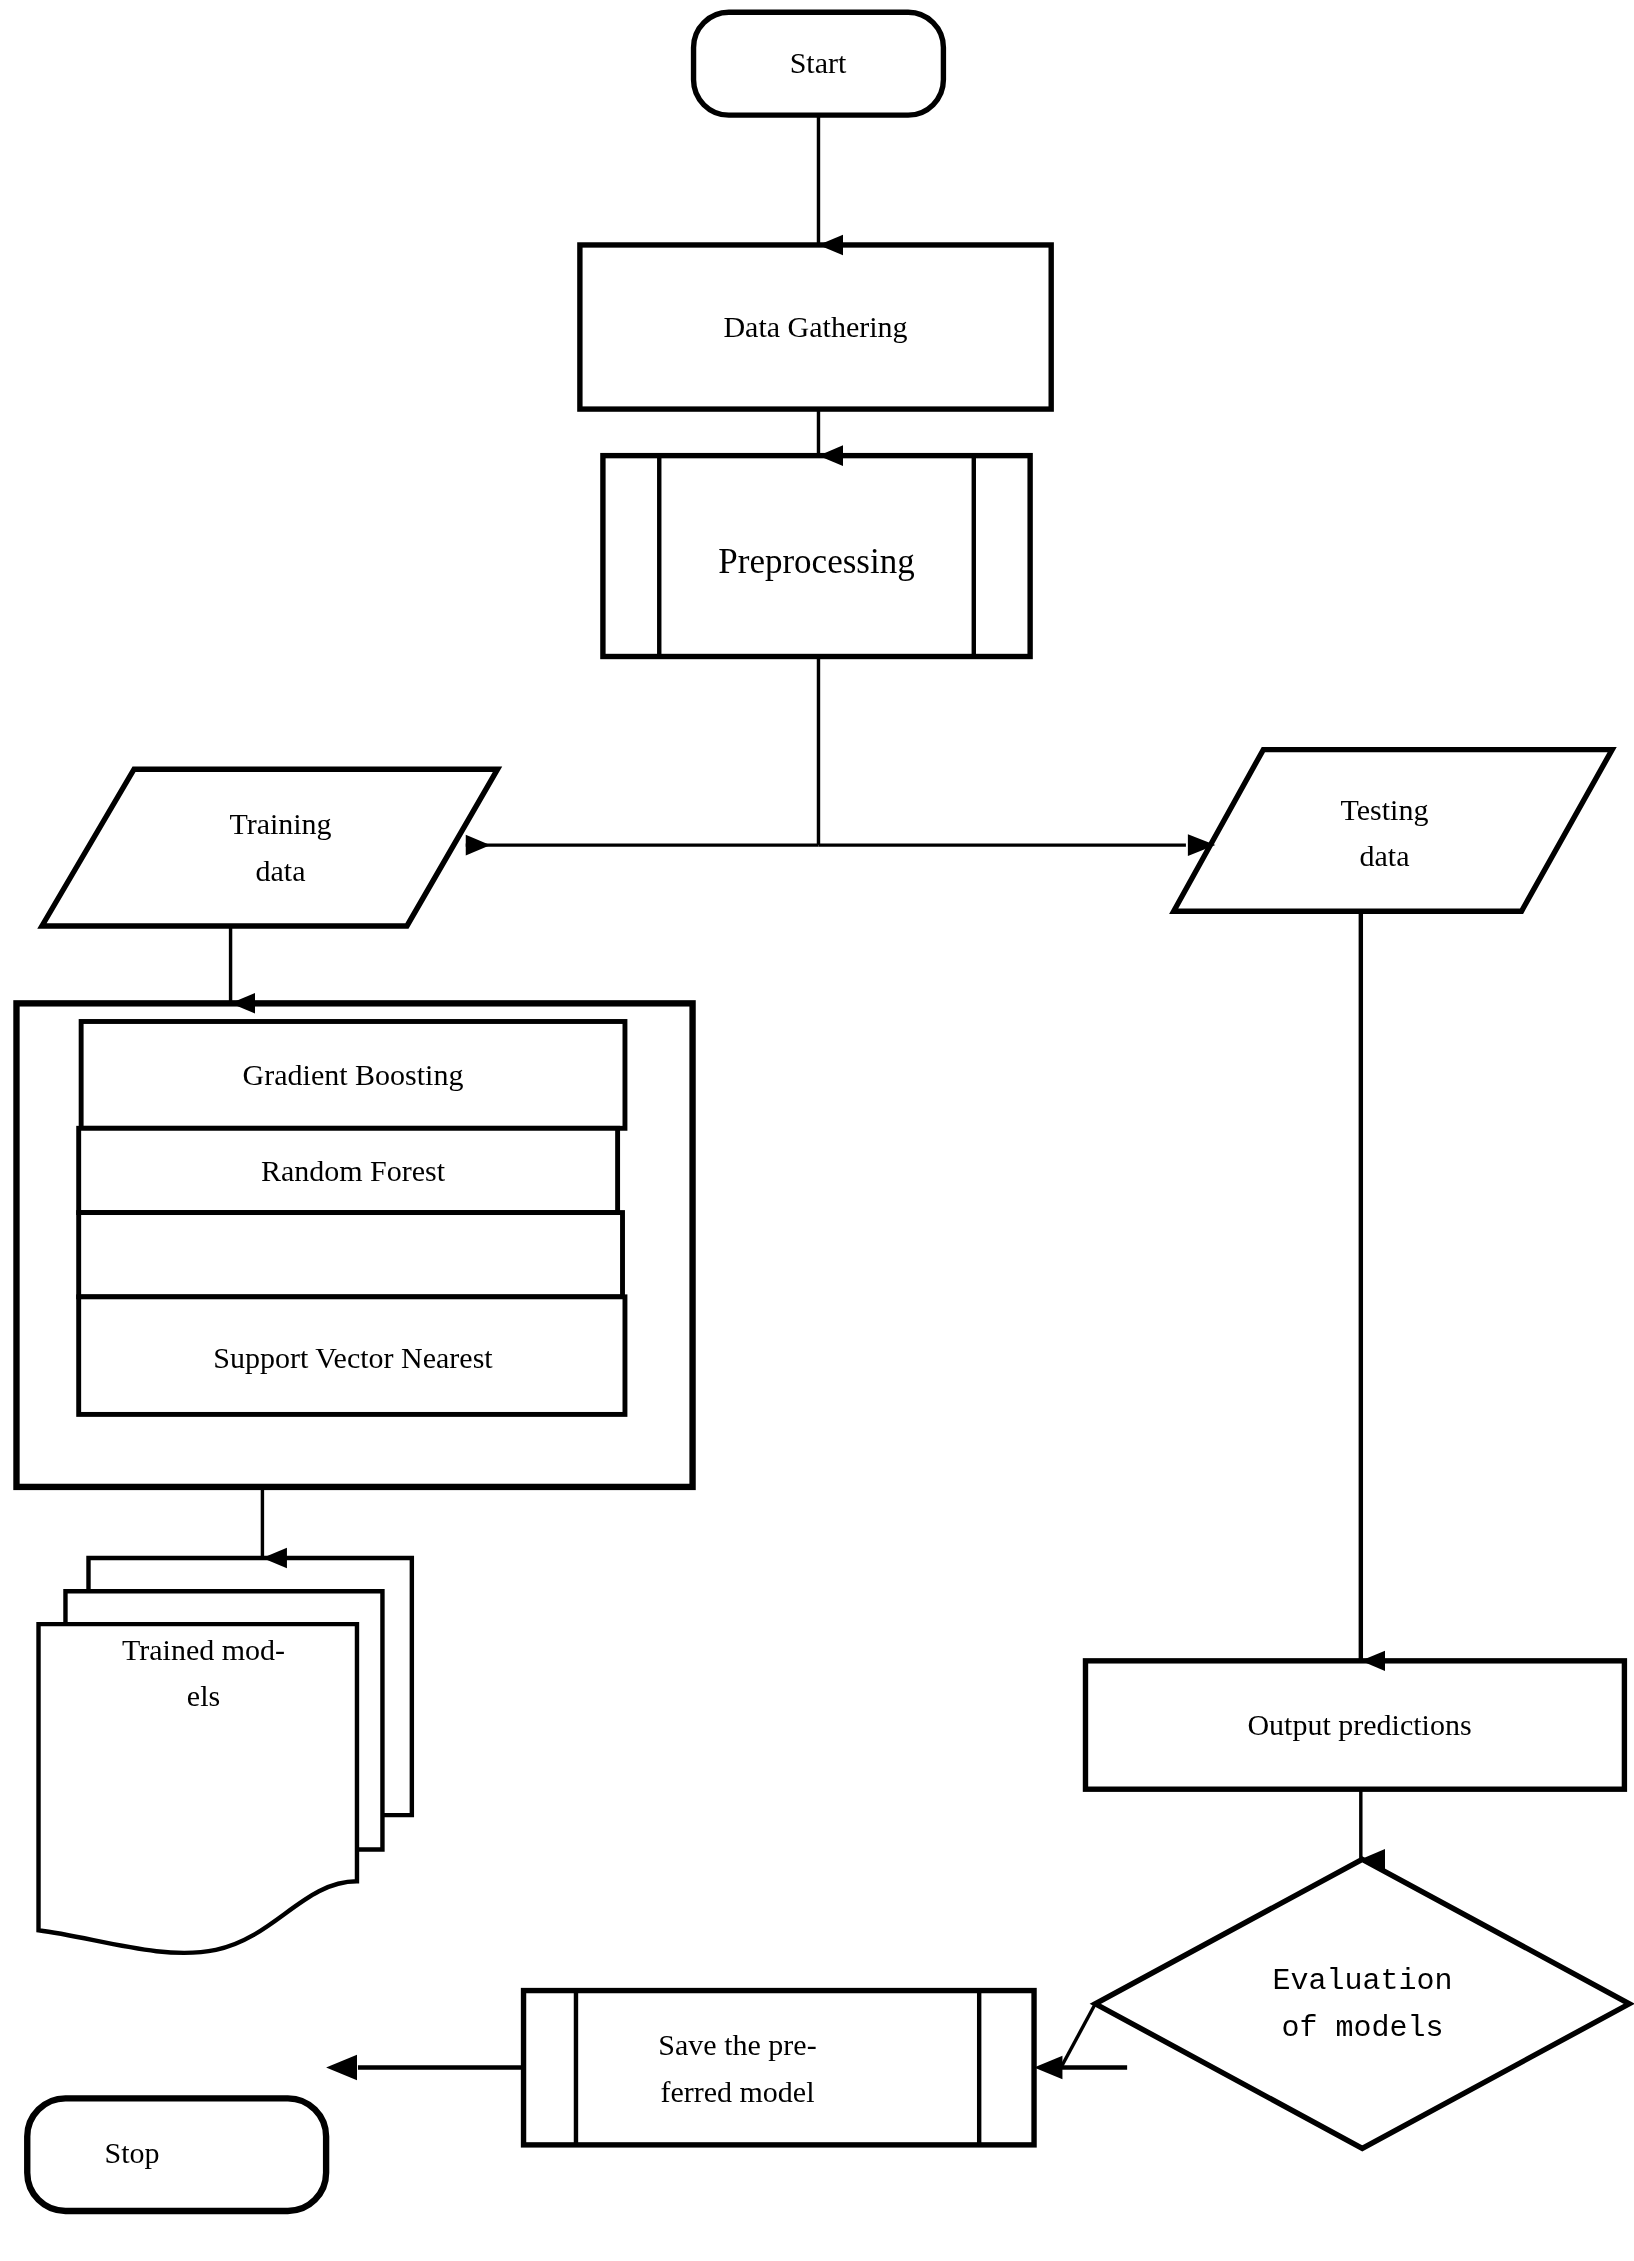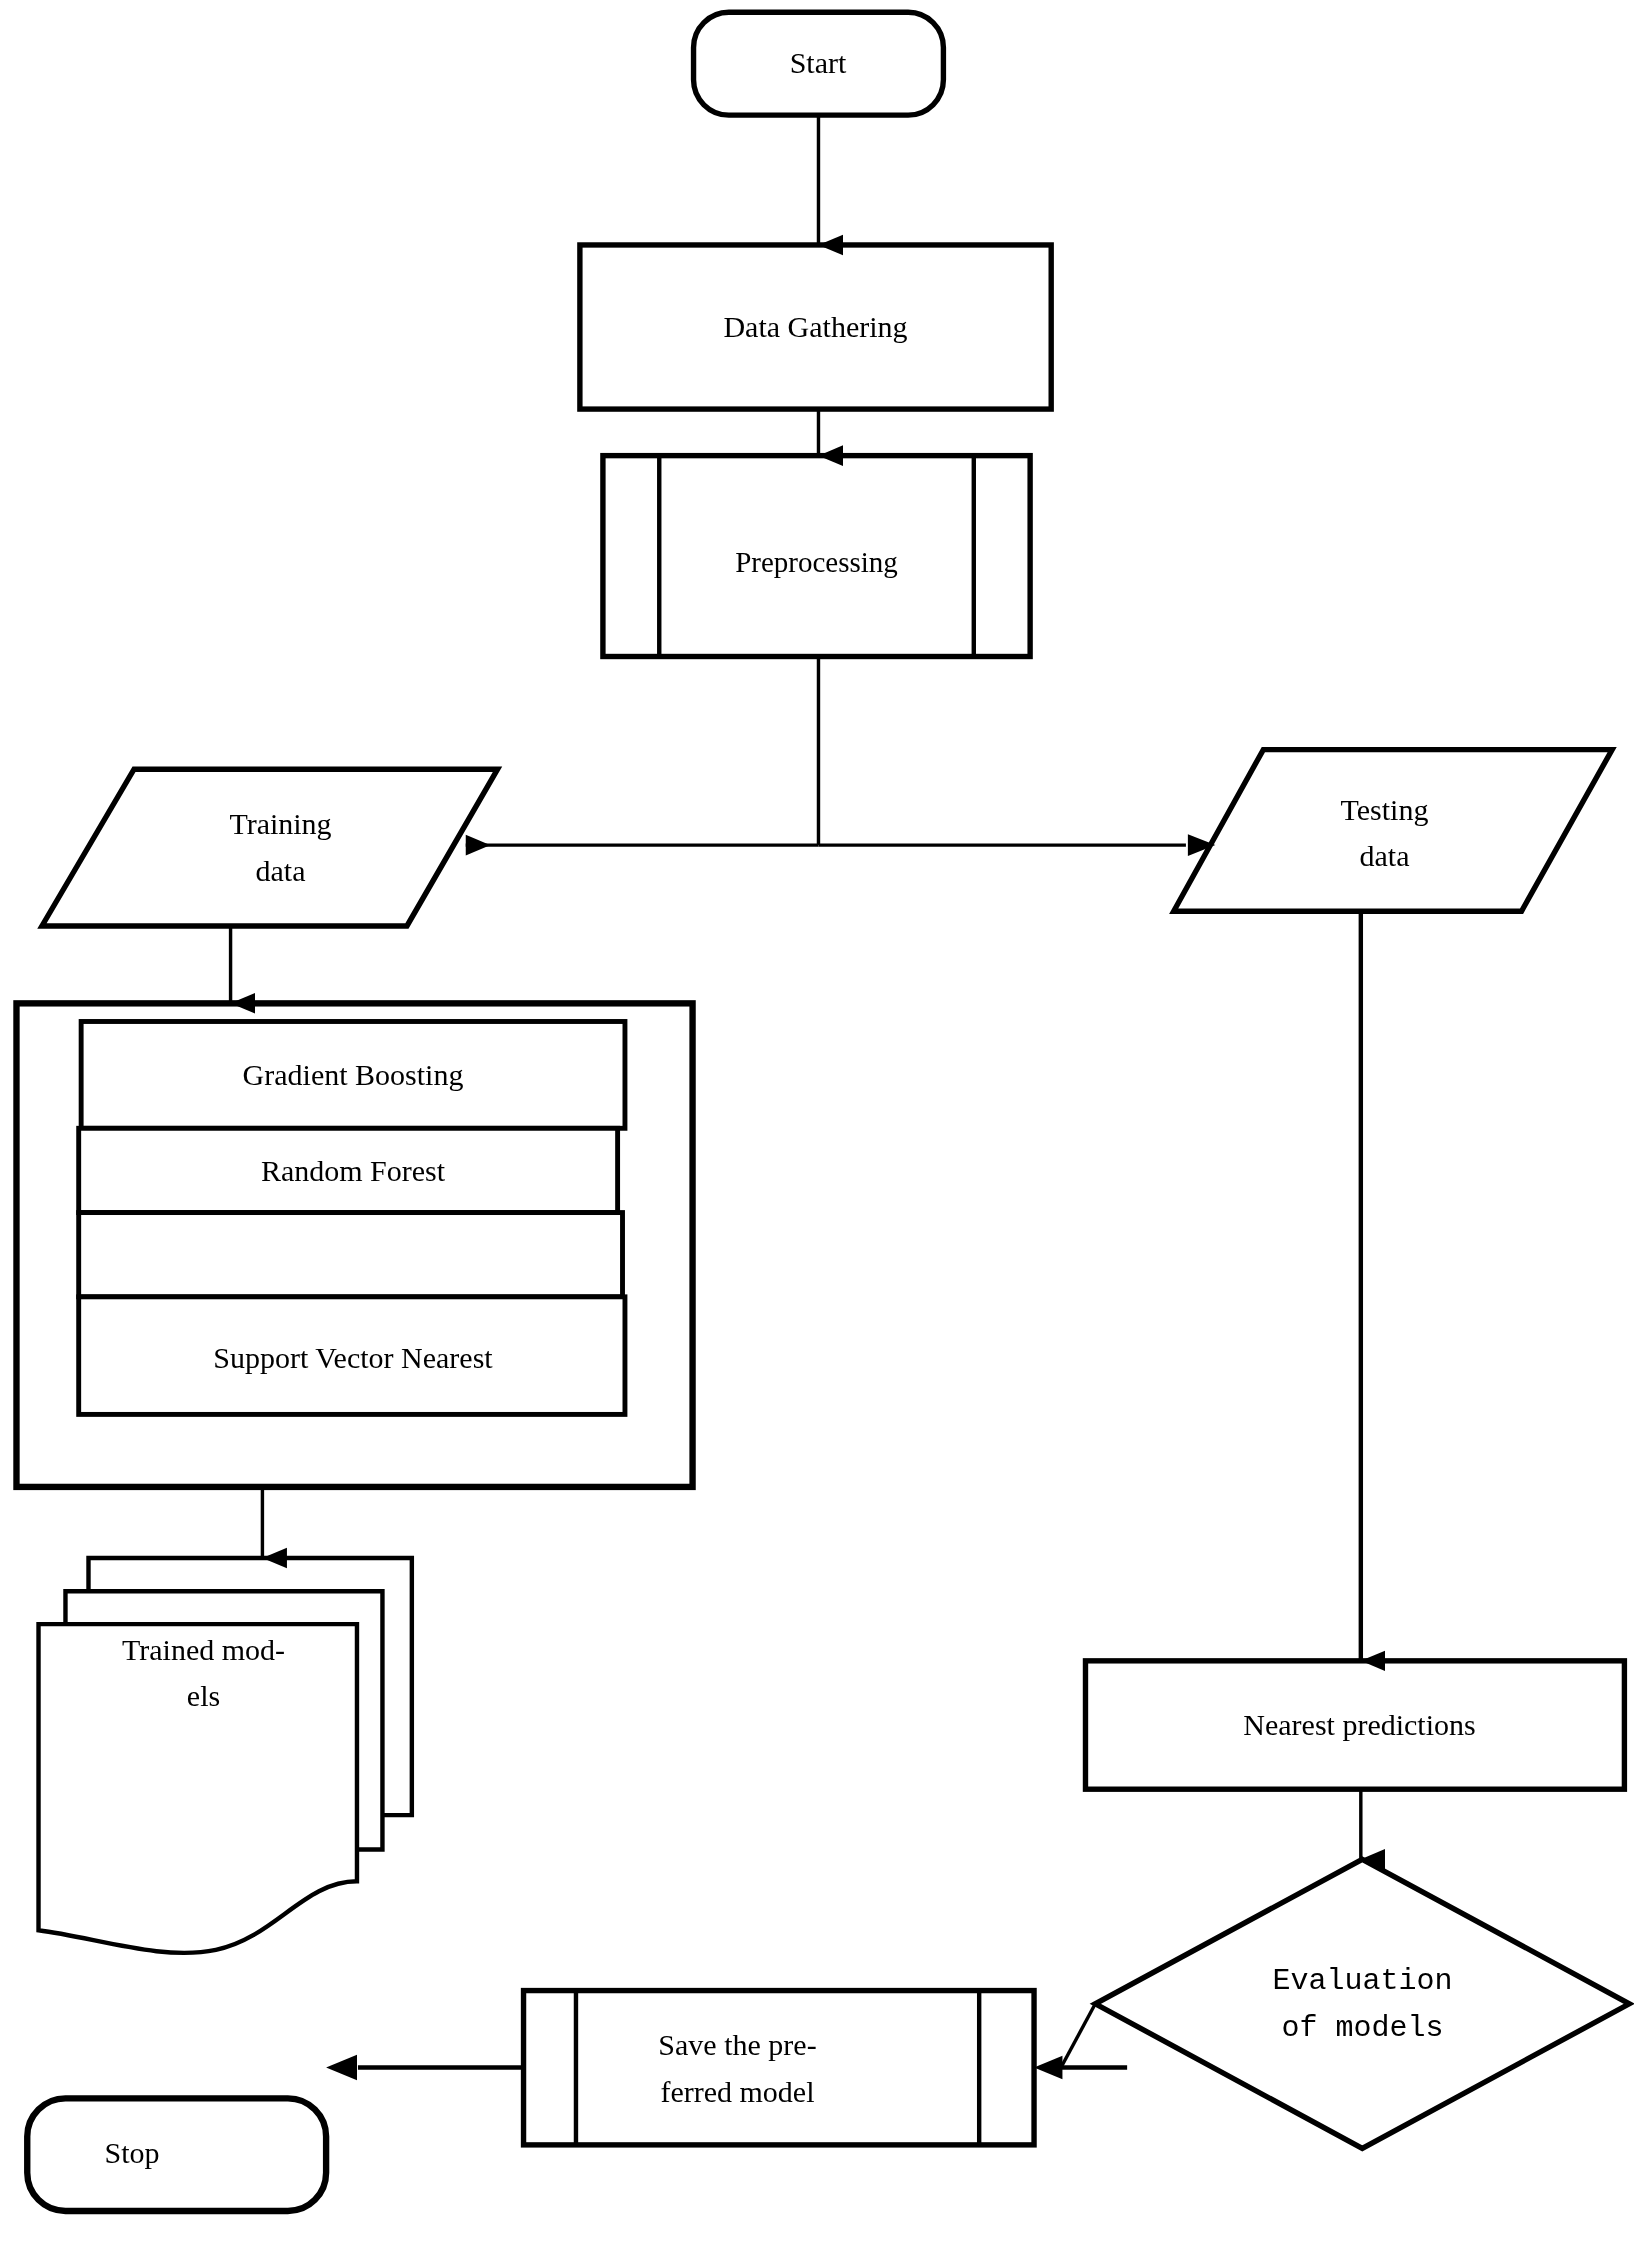--- a/index.html
+++ b/index.html
@@ -31,21 +31,21 @@
     justify-content: center;
     text-align: center;
     color: #000000;
     font-family: "Liberation Serif", "DejaVu Serif", serif;
     line-height: 1.55;
     pointer-events: none;
     white-space: pre-line;
   }
   .t-start      { left: 693px; top: 12.2px;   width: 250px;  height: 103px; font-size: 30px; }
   .t-gather     { left: 580px; top: 245px;  width: 471px;  height: 164px; font-size: 30px; }
-  .t-preproc    { left: 603px; top: 468px;  width: 427px;  height: 189px; font-size: 29px; }
+  .t-preproc    { left: 603px; top: 468px;  width: 427px;  height: 189px; font-size: 35px; }
   .t-training   { left: 60px;   top: 769px; width: 441px;  height: 157px; font-size: 30px; }
   .t-testing    { left: 1191px; top: 752px; width: 387px;  height: 162px; font-size: 30px; }
   .t-alg0       { left: 81px;  top: 1022px; width: 544px; height: 107px; font-size: 30px; }
   .t-alg1       { left: 81px;  top: 1129px; width: 544px; height: 84px; font-size: 30px; }
   .t-alg2       { left: 81px;  top: 1215px; width: 544px; height: 84px; font-size: 30px; }
   .t-alg3       { left: 81px;  top: 1301px; width: 544px; height: 114px; font-size: 30px; }
   .t-trained    { left: 49px;  top: 1575px; width: 309px;  height: 196px; font-size: 30px; }
   .t-output     { left: 1095px; top: 1663px; width: 529px; height: 125px; font-size: 30px; }
   .t-eval       { left: 1196px; top: 1921px; width: 333px;  height: 167px; font-size: 30px; font-family: Liberation Mono, monospace; }
   .t-save       { left: 556px; top: 1984px; width: 363px;  height: 169px; font-size: 30px; }
@@ -177,21 +177,21 @@
   <div class="shape-text t-alg0">Gradient Boosting</div>
 
   <div class="shape-text t-alg1">Random Forest</div>
 
 
   <div class="shape-text t-alg3">Support Vector Nearest</div>
 
   <div class="shape-text t-trained">Trained mod-
 els</div>
 
-  <div class="shape-text t-output">Nearest predictions</div>
+  <div class="shape-text t-output">Output predictions</div>
 
   <div class="shape-text t-eval">Evaluation
 of models</div>
 
   <div class="shape-text t-save">Save the pre-
 ferred model</div>
 
   <div class="shape-text t-stop">Stop</div>
 
   <div class="hit" style="left:693px;top:12.2px;width:250px;height:103px;"></div>

